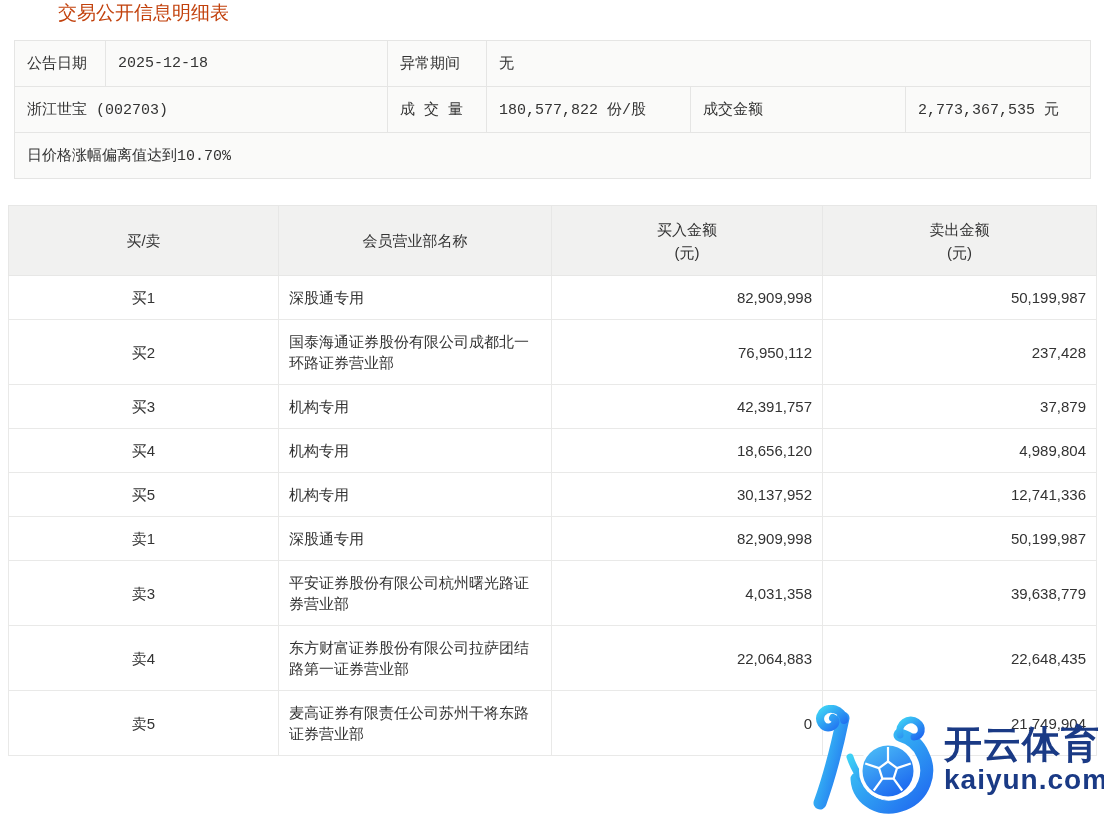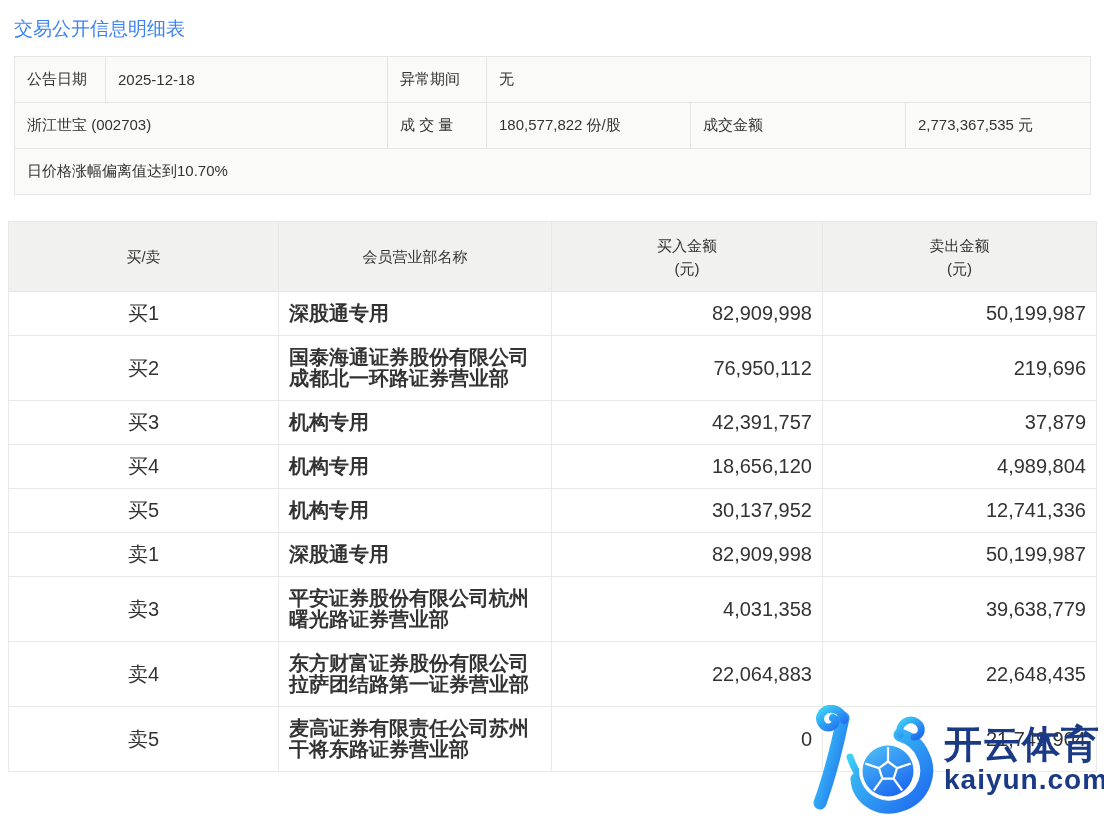--- a/index.html
+++ b/index.html
@@ -5,33 +5,35 @@
   * { box-sizing: border-box; margin: 0; padding: 0; }
   html, body { background: #ffffff; }
   body {
     width: 1104px; height: 820px;
     font-family: "Liberation Sans", sans-serif;
     position: relative;
     overflow: hidden;
     color: #333;
   }
   .page-title {
-    padding: 16px 0 0 14px;
+    padding: 0 0 0 14px;
     font-size: 19px;
     font-weight: 500;
-    color: #3b82f6;
+    color: #c2410c;
     line-height: 26px;
+    margin-left: 44px;
   }
   
   table.info-table {
     border-collapse: collapse;
     table-layout: fixed;
     margin: 14px 0 13px 14px;
     width: 1076px;
     background: #fafaf9;
+    font-family: Liberation Mono, monospace;
   }
   table.info-table td {
     border: 1px solid #e5e5e4;
     height: 46px;
     padding: 0 12px;
     font-size: 15px;
     color: #333;
     vertical-align: middle;
     white-space: nowrap;
     overflow: hidden;
@@ -50,28 +52,28 @@
     font-weight: 400;
     font-size: 15px;
     color: #333;
     height: 70px;
     text-align: center;
     line-height: 23px;
     vertical-align: middle;
   }
   table.trade-table td {
     border: 1px solid #e9e9e8;
-    font-size: 20px;
+    font-size: 15px;
     color: #333;
     padding: 11px 10px;
     line-height: 21px;
     vertical-align: middle;
   }
   td.cell-side { text-align: center; }
-  td.cell-name { text-align: left; padding-left: 14px; padding-right: 20px; font-weight: bold; }
+  td.cell-name { text-align: left; padding-left: 14px; padding-right: 20px; }
   td.cell-amt  { text-align: right; padding-right: 8px; white-space: nowrap; }
   
   .watermark {
     position: absolute;
     left: 812px; top: 704px;
     width: 292px; height: 112px;
     display: flex;
     align-items: center;
     z-index: 10;
     cursor: pointer;
@@ -159,21 +161,21 @@
     <td class="cell-side">买1</td>
     <td class="cell-name">深股通专用</td>
     <td class="cell-amt">82,909,998</td>
     <td class="cell-amt">50,199,987</td>
   </tr>
 
   <tr>
     <td class="cell-side">买2</td>
     <td class="cell-name">国泰海通证券股份有限公司成都北一环路证券营业部</td>
     <td class="cell-amt">76,950,112</td>
-    <td class="cell-amt">219,696</td>
+    <td class="cell-amt">237,428</td>
   </tr>
 
   <tr>
     <td class="cell-side">买3</td>
     <td class="cell-name">机构专用</td>
     <td class="cell-amt">42,391,757</td>
     <td class="cell-amt">37,879</td>
   </tr>
 
   <tr>

